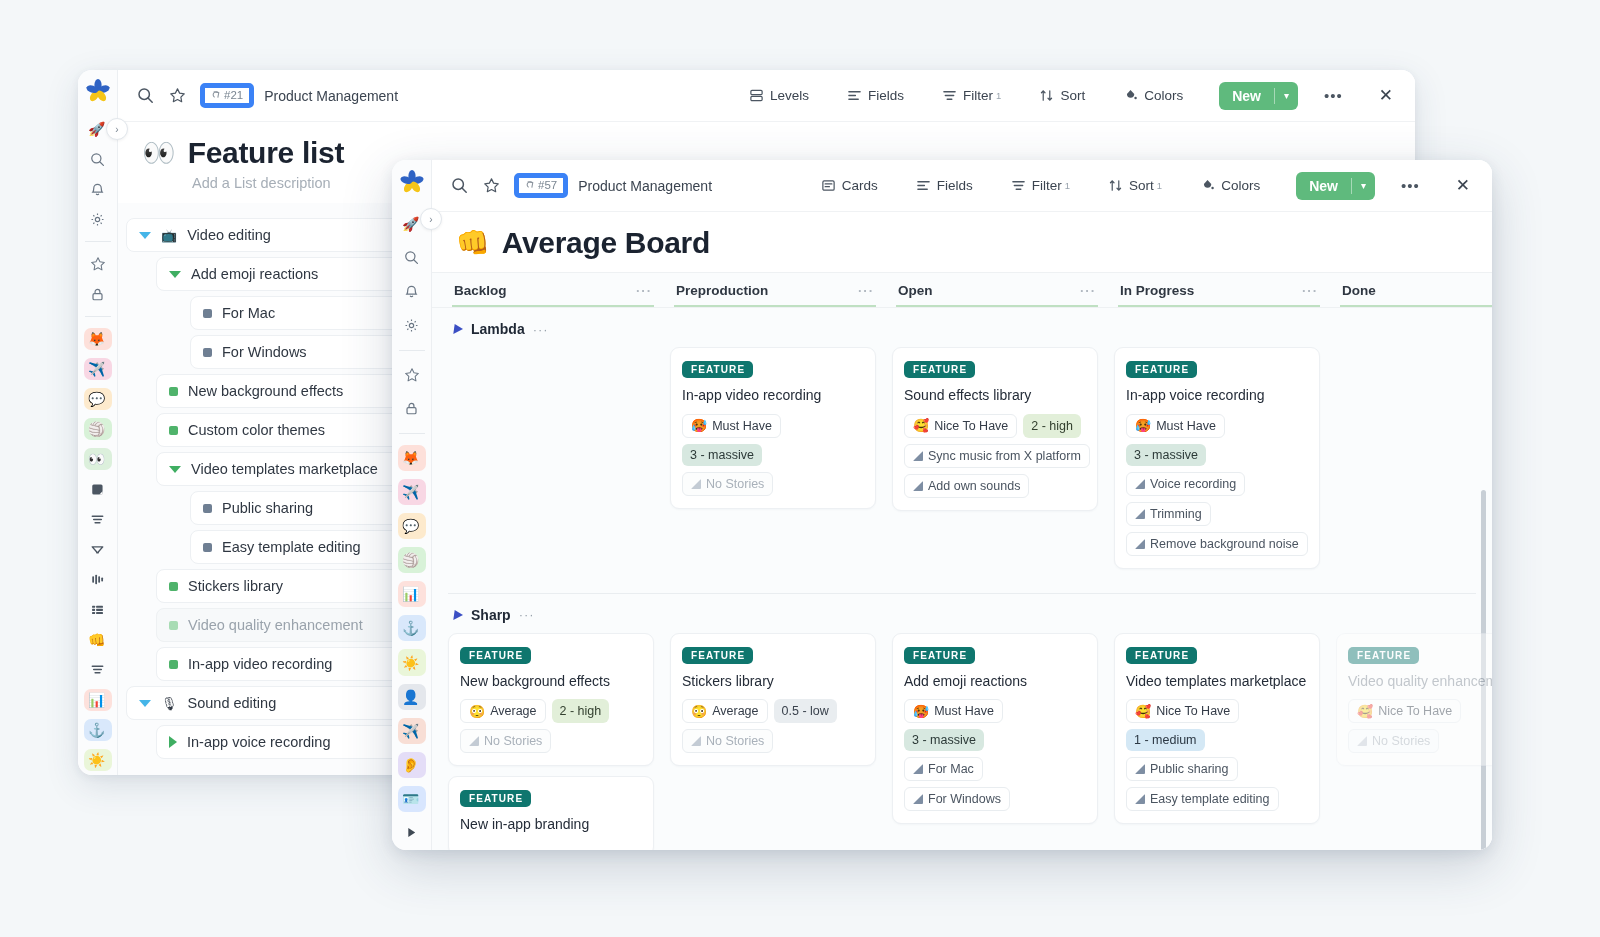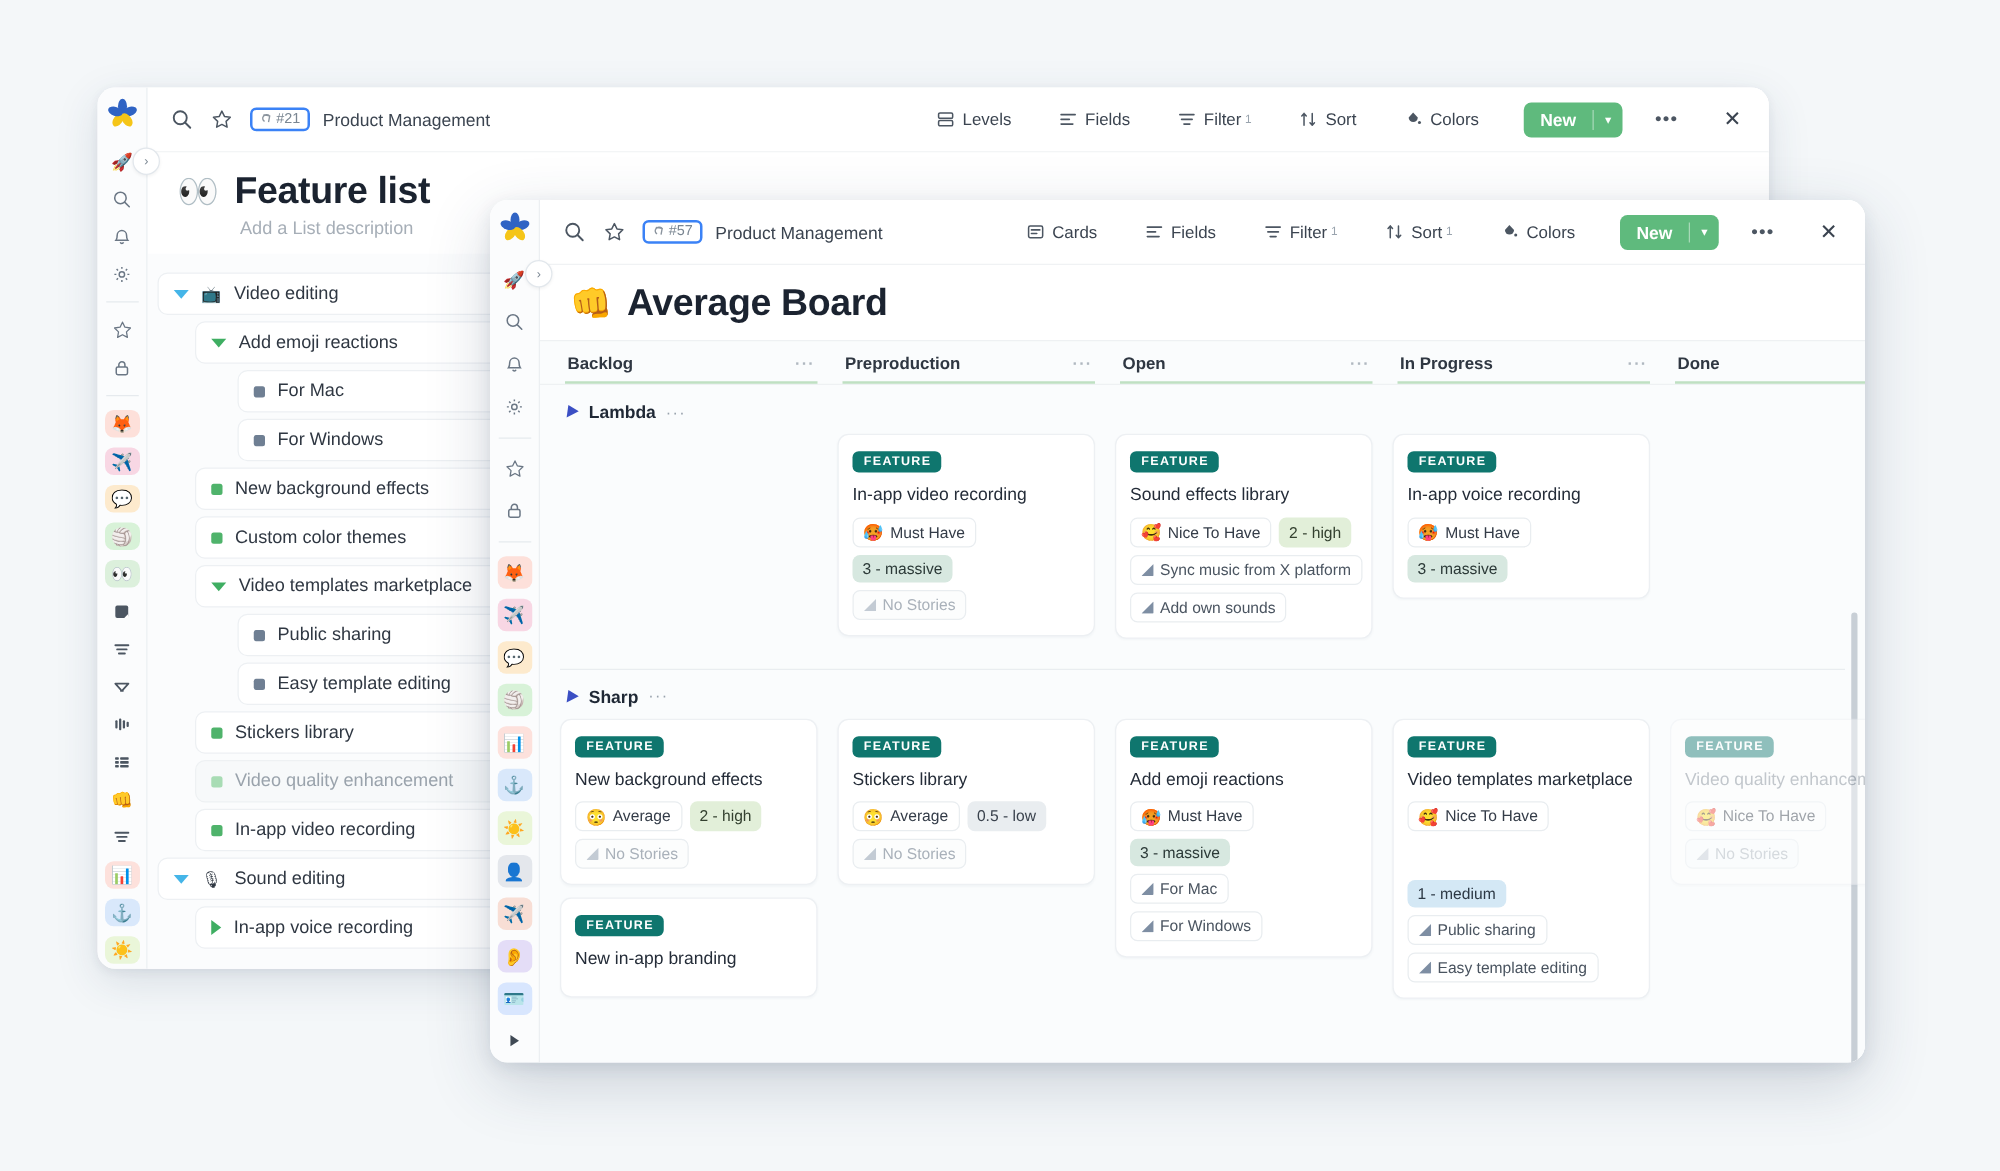--- a/index.html
+++ b/index.html
@@ -76,21 +76,21 @@
   .topbar {
     height: 52px; flex: 0 0 52px;
     display: flex; align-items: center;
     padding: 0 16px 0 14px;
     border-bottom: 1px solid #f0f2f4;
     background: #fff;
   }
   .tb-icon { width: 26px; height: 26px; display:flex; align-items:center; justify-content:center; color:#4c5662; margin-right: 6px; }
   .chip-id {
     display: inline-flex; align-items: center; gap: 3px;
-    border: 2px solid #3b82f6; border-radius: 5px;
+    border: 5px solid #3b82f6; border-radius: 5px;
     padding: 1px 6px 2px; font-size: 11.5px; color: #7a8692;
     margin: 0 10px 0 4px;
   }
   .crumb { font-size: 14px; color: #3b4450; }
   .tb-right { margin-left: auto; display: flex; align-items: center; gap: 18px; }
   .tb-btn {
     display: inline-flex; align-items: center; gap: 6px;
     padding: 6px 10px; border-radius: 6px;
     font-size: 13.5px; color: #3b4450; white-space: nowrap;
   }
@@ -187,21 +187,21 @@
   .pill {
     display: inline-flex; align-items: center; gap: 5px;
     border: 1px solid #e9edf0; border-radius: 6px;
     padding: 4px 8px; font-size: 12.5px; color: #343c48;
     background: #fff; white-space: nowrap;
   }
   .pill .em { font-size: 13px; line-height: 1; }
   .pill-val { border: none; font-weight: 500; }
   .v-massive { background: #d7e8e0; color: #2c3a38; }
   .v-high    { background: #e2efd9; color: #33402f; }
-  .v-medium  { background: #d4e8f5; color: #2c3844; margin-top: 33px; }
+  .v-medium  { background: #d4e8f5; color: #2c3844; }
   .v-low     { background: #e9edf0; color: #3a424d; }
   .pill-story { color: #4a5460; }
   .pill-story.empty { color: #a9b1ba; background: #fcfdfd; }
   .story-ico {
     width: 0; height: 0;
     border-left: 10px solid transparent; border-bottom: 10px solid #7e8ea3;
     border-radius: 1px;
   }
   .pill-story.empty .story-ico { border-bottom-color: #c3cbd4; }
 
@@ -671,20 +671,33 @@
                   </span>
                 </div></div>
             </div>
             <div class="lane-col">
               <div class="card"><div class="badge-feature">FEATURE</div><div class="card-title">In-app voice recording</div><div class="pillrow">
                   <span class="pill">
                     <span class="em">🥵</span>
                     <span>Must Have</span>
                   </span>
                   <span class="pill pill-val v-massive">3 - massive</span>
+                </div><div class="pillrow">
+                  <span class="pill pill-story">
+                    <span class="story-ico"></span>
+                    <span>Voice recording</span>
+                  </span>
+                  <span class="pill pill-story">
+                    <span class="story-ico"></span>
+                    <span>Trimming</span>
+                  </span>
+                  <span class="pill pill-story">
+                    <span class="story-ico"></span>
+                    <span>Remove background noise</span>
+                  </span>
                 </div></div>
             </div>
             <div class="lane-col"></div>
           </div>
           <div class="lane-sep"></div>
           <div class="lane-title">
             <span class="lane-flag"></span>
             <span>Sharp</span>
             <span class="lane-dots">···</span>
           </div>

